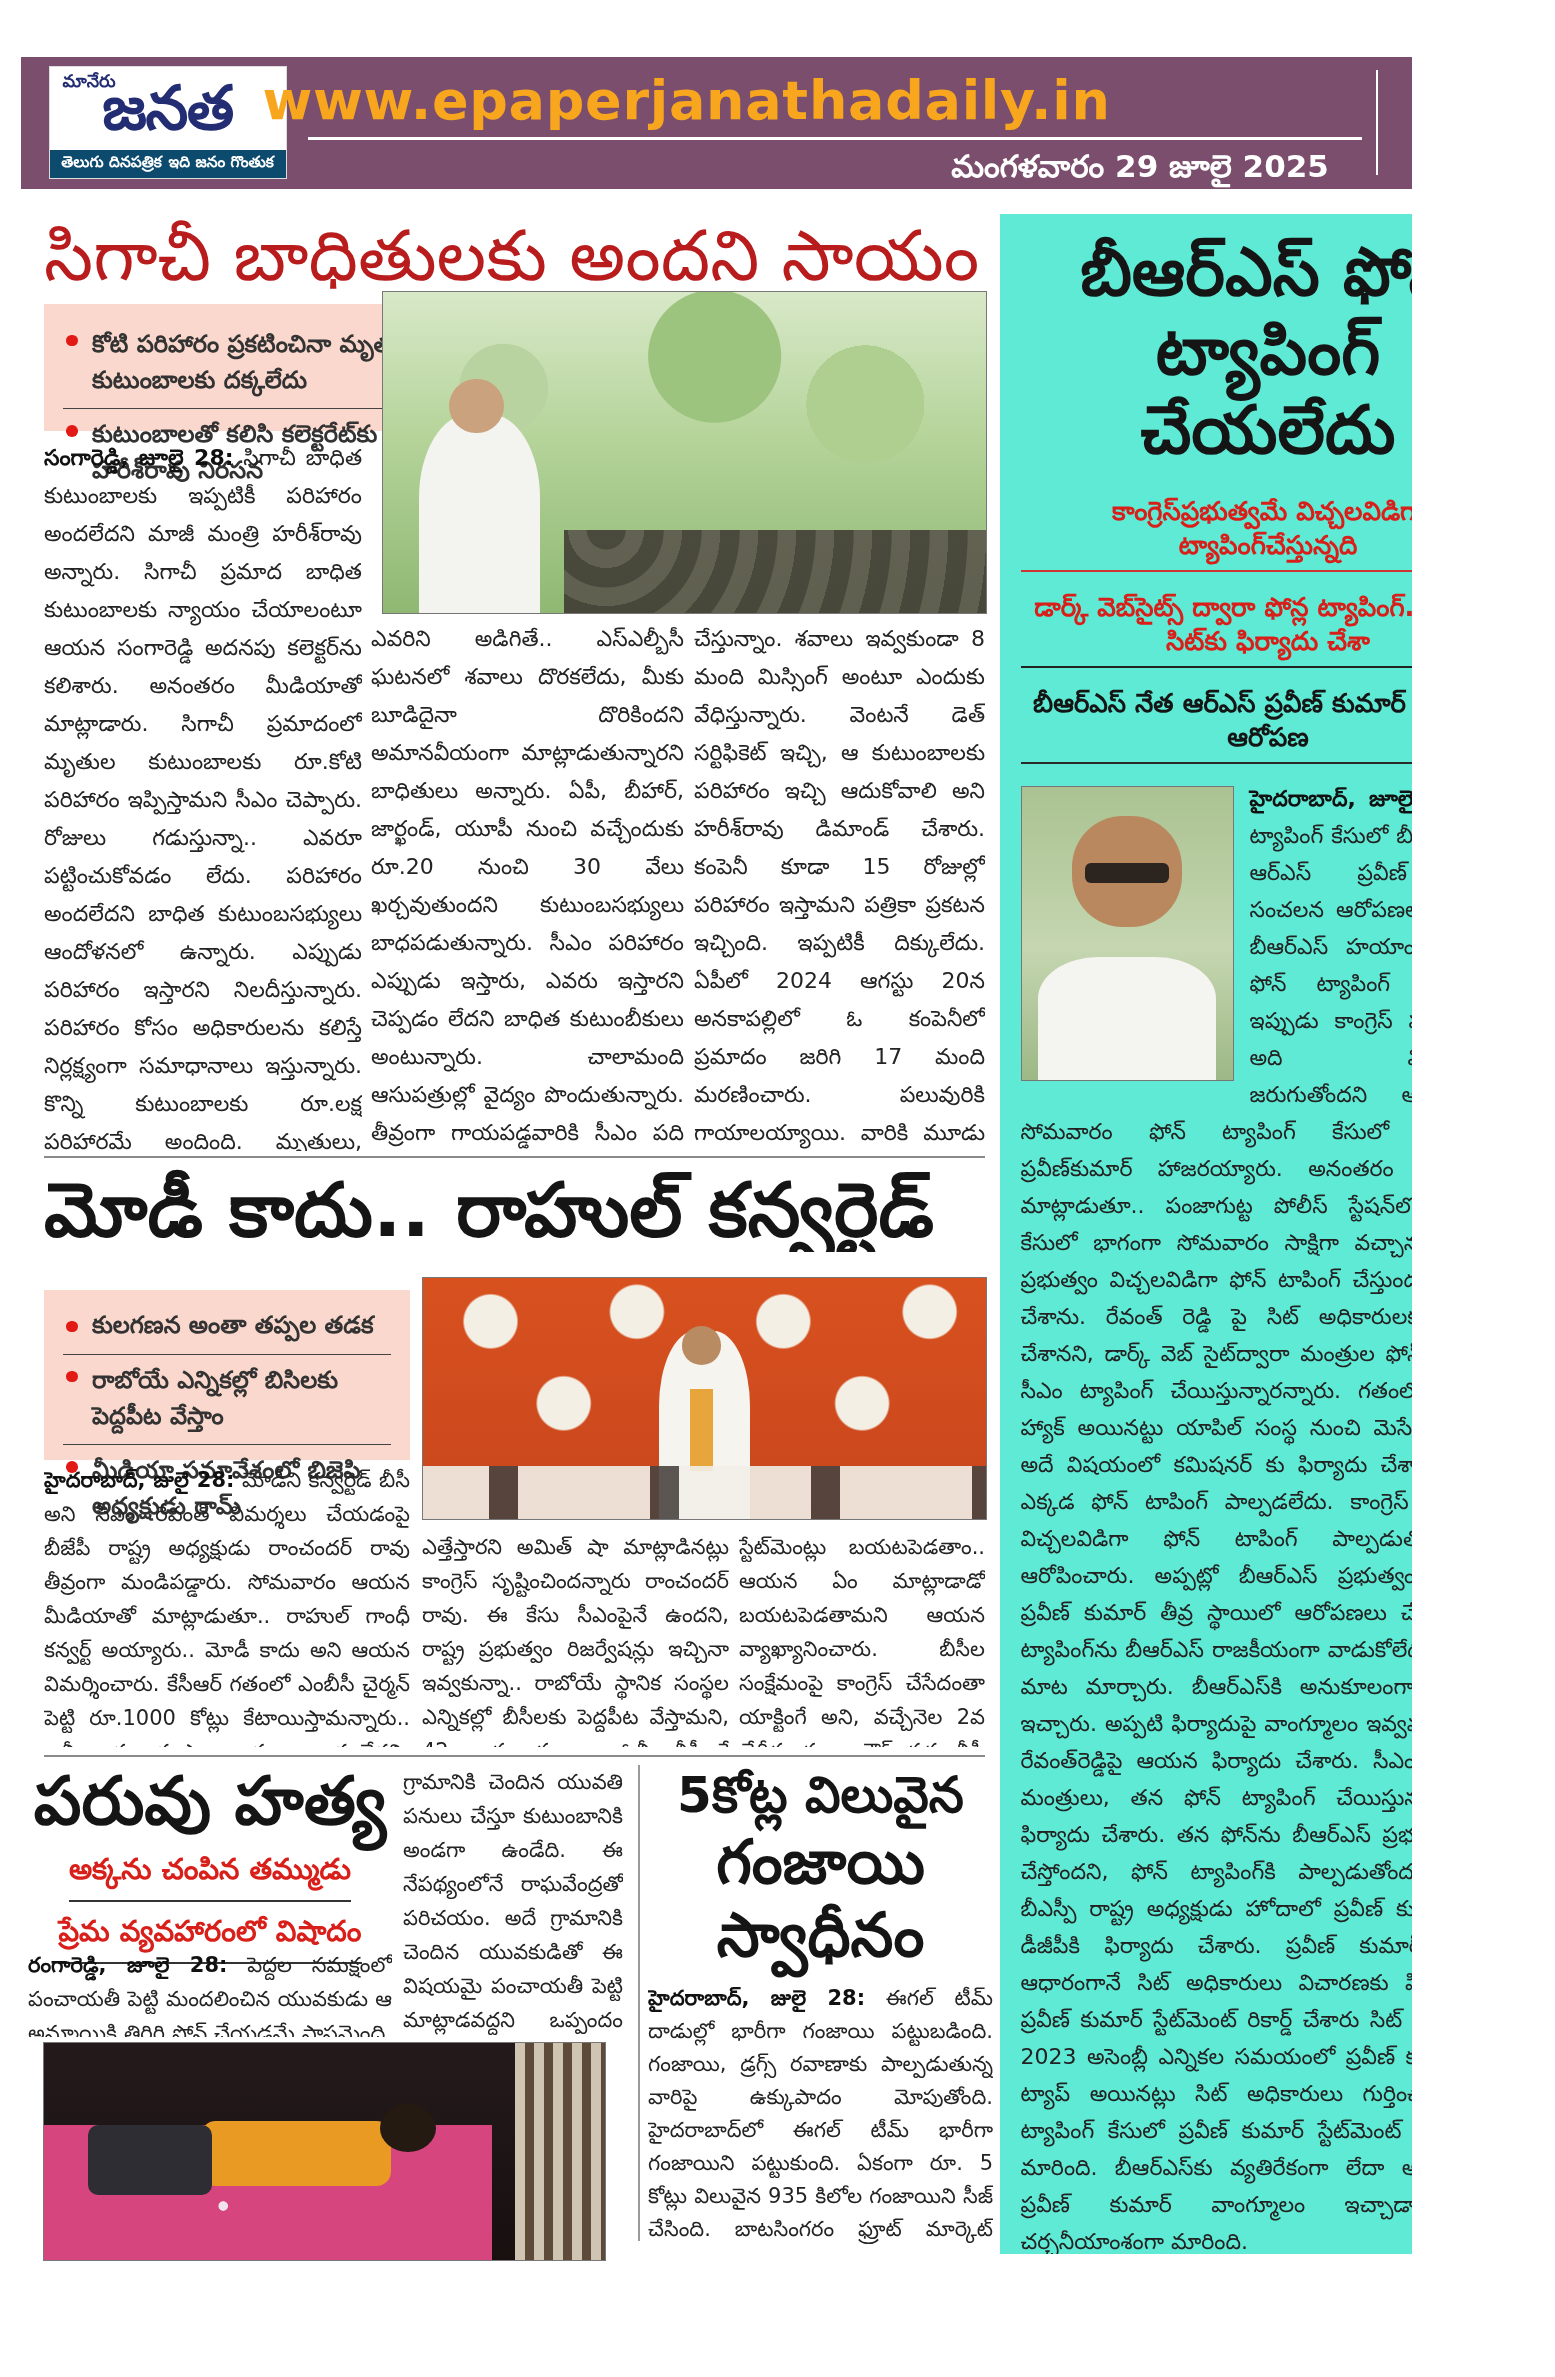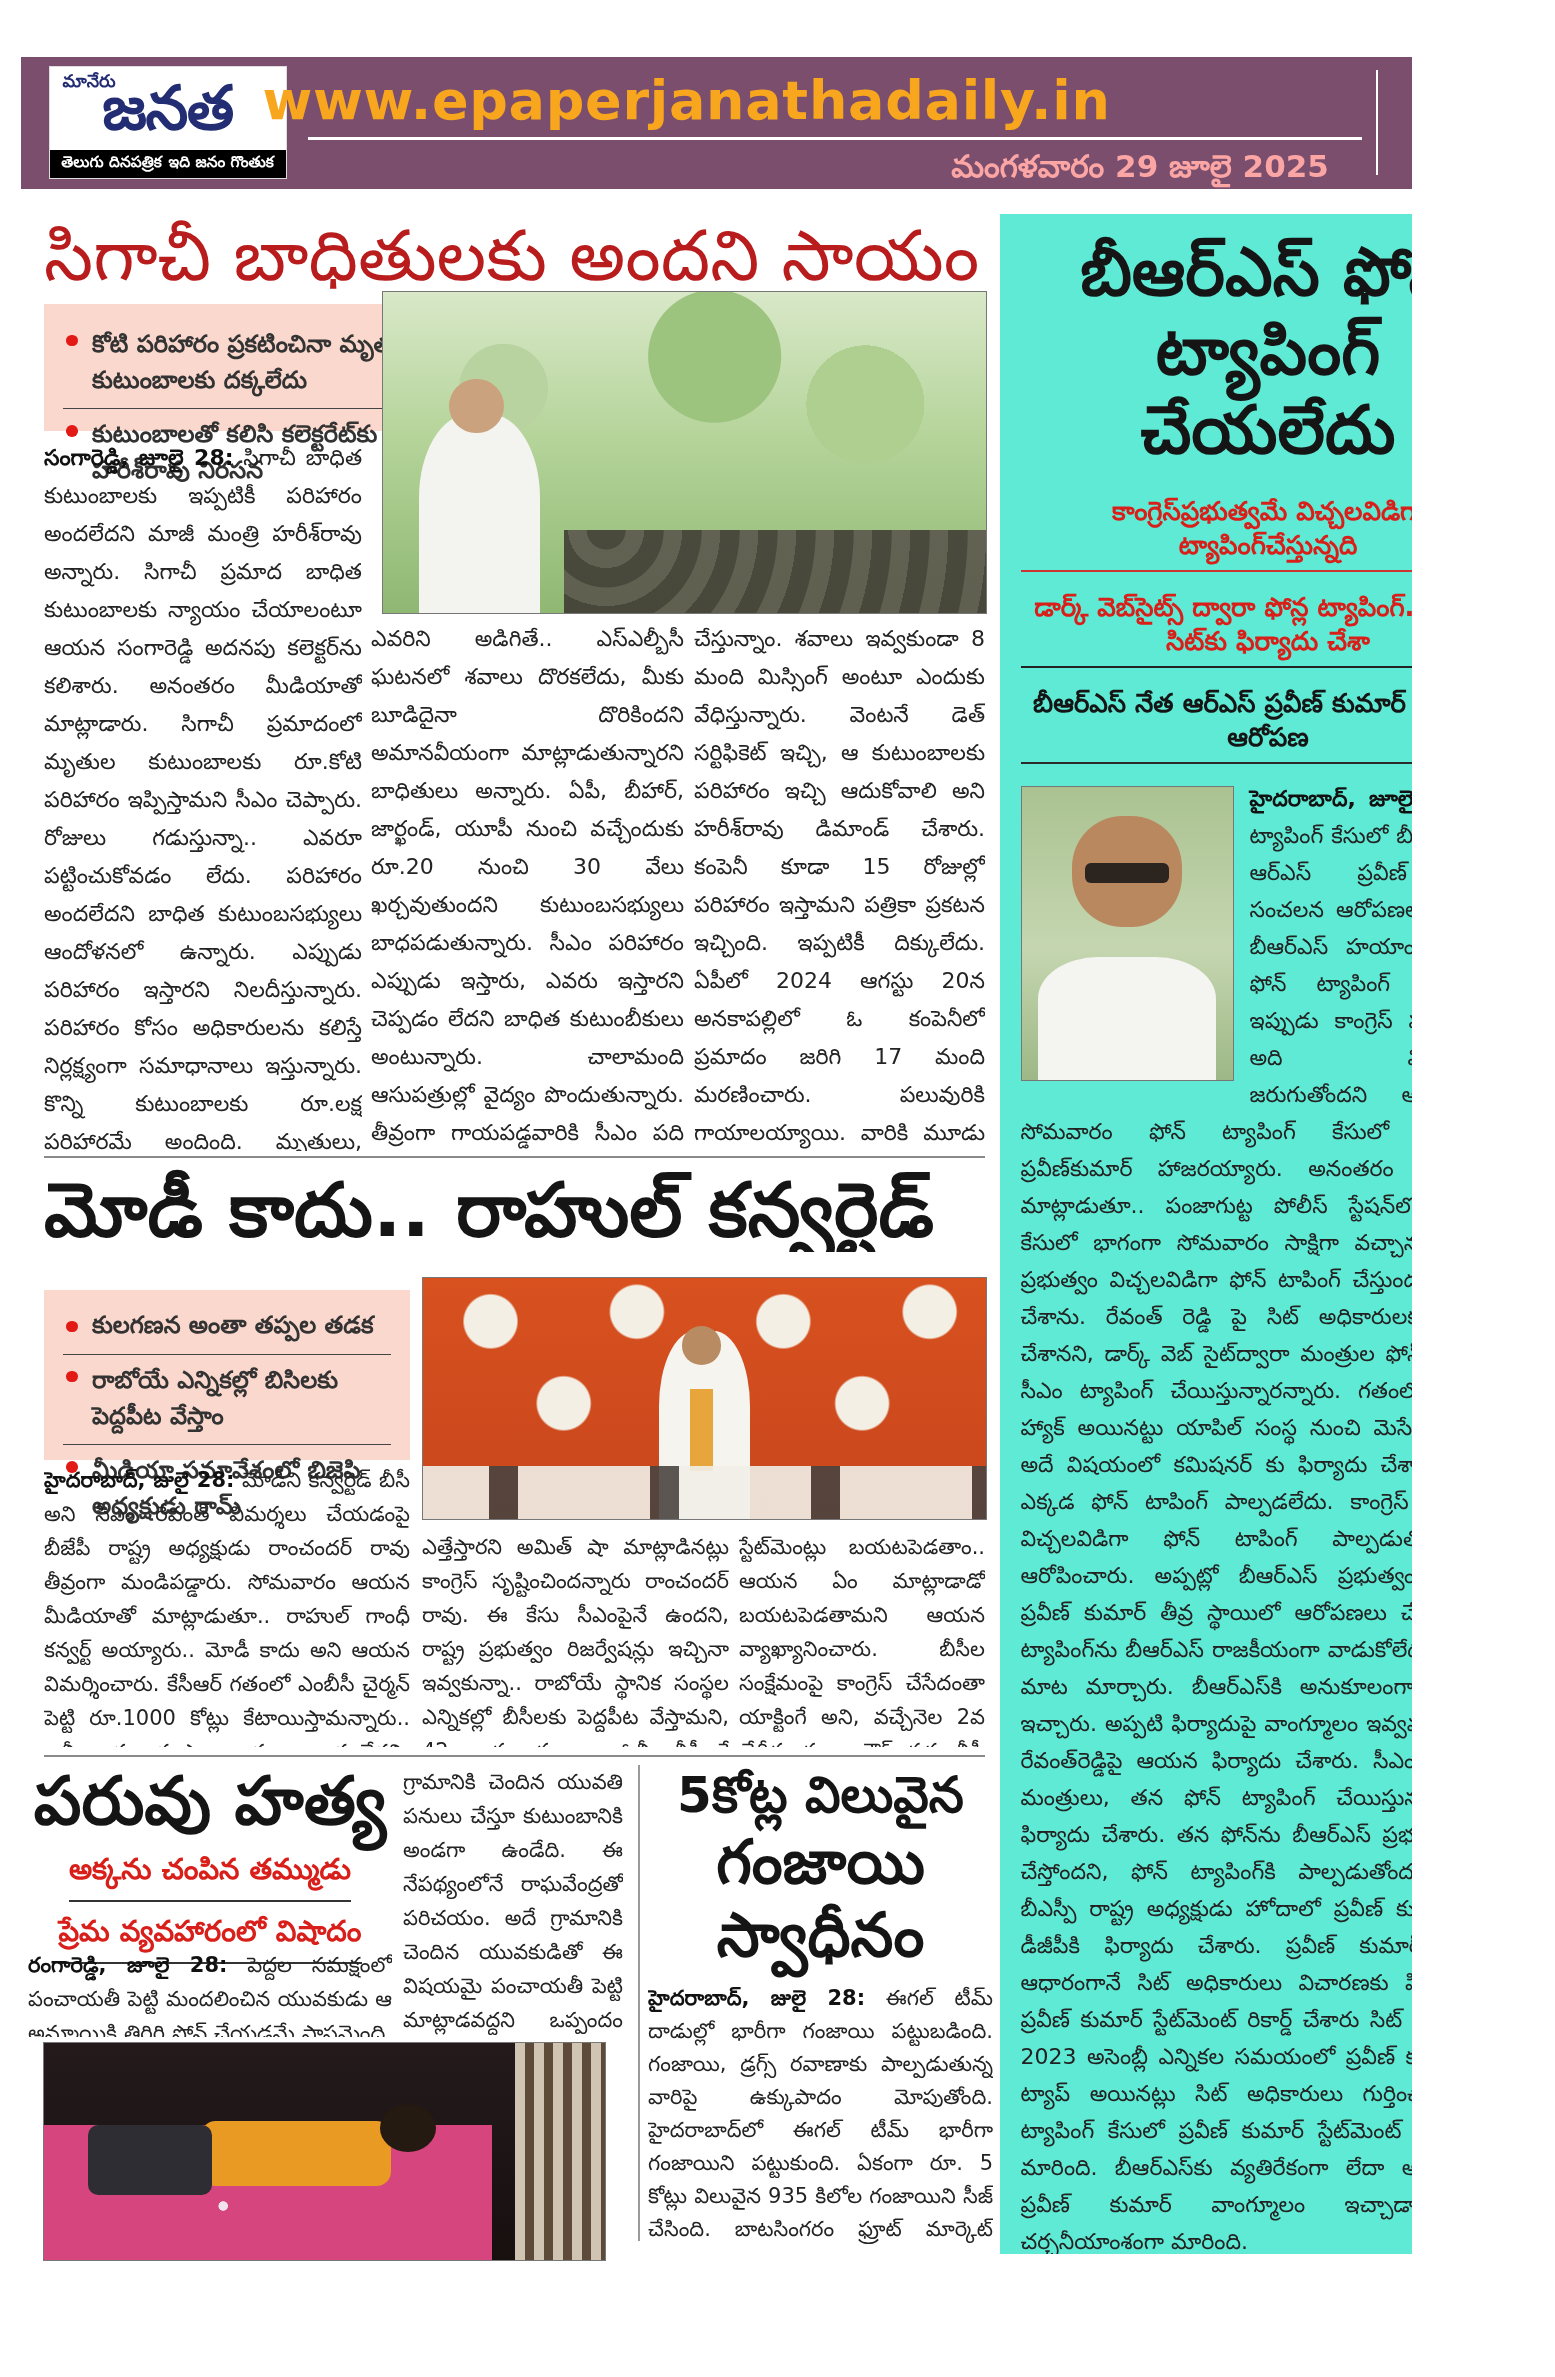--- a/index.html
+++ b/index.html
@@ -4,24 +4,24 @@
 <style>
   html,body{margin:0;padding:0;background:#ffffff;}
   body{font-family:"DejaVu Sans","Liberation Sans",sans-serif;color:#222;}
   .page{position:relative;width:1412px;height:2377px;background:#fff;overflow:hidden;}
   .abs{position:absolute;}
   
   .band{left:20.5px;top:57px;width:1515px;height:132px;background:#7b4e6d;}
   .logo{left:28px;top:8.8px;width:236px;height:111px;background:#ffffff;border:0.7px solid #ddd;overflow:hidden;}
   .logo-kicker{position:absolute;left:13px;top:4.4px;font-size:17.6px;font-weight:700;color:#232d73;}
   .logo-title{position:absolute;left:0;top:10.2px;width:100%;text-align:center;font-size:61px;line-height:1.0;font-weight:800;color:#232d73;letter-spacing:-1.5px;}
-  .logo-strip{position:absolute;left:0;bottom:0;width:100%;height:28px;background:#000000;color:#fff;font-size:15.4px;font-weight:700;display:flex;justify-content:space-between;align-items:center;padding:0 11.7px;box-sizing:border-box;}
+  .logo-strip{position:absolute;left:0;bottom:0;width:100%;height:28px;background:#0c4a6e;color:#fff;font-size:15.4px;font-weight:700;display:flex;justify-content:space-between;align-items:center;padding:0 11.7px;box-sizing:border-box;}
   .site{left:183px;top:11.7px;width:966px;text-align:center;font-size:54px;font-weight:700;color:#f8a61d;letter-spacing:0.7px;white-space:nowrap;overflow:hidden;}
   .band-hline{left:287px;top:80px;width:1054px;height:2.9px;background:#ffffff;}
-  .band-date{left:900px;top:91px;width:439px;text-align:center;font-size:31px;font-weight:800;color:#fca5a5;white-space:nowrap;}
+  .band-date{left:900px;top:91px;width:439px;text-align:center;font-size:31px;font-weight:800;color:#ffffff;white-space:nowrap;}
   .band-vline{left:1355px;top:13px;width:2.2px;height:105px;background:#ffffff;}
   .band-page{left:1361px;top:1.5px;width:154px;text-align:center;font-size:97px;font-weight:800;color:#ffe200;line-height:1.25;}
   
   .headline-red{color:#b91c1c;font-weight:400;}
   .headline-blk{color:#151515;font-weight:800;}
   .deck-red{color:#d81f1a;font-weight:700;}
   .bullet-box{background:#fad8cd;padding:14.6px 19px;box-sizing:border-box;}
   .bullet{position:relative;padding:7.3px 0 10.2px 29px;font-size:24px;font-weight:700;color:#333;line-height:1.5;}
   .bullet .dot{position:absolute;left:2.9px;top:16px;width:11.7px;height:11.7px;border-radius:50%;background:#e21914;}
   .bullet.uline{border-bottom:1.5px solid #444;}

